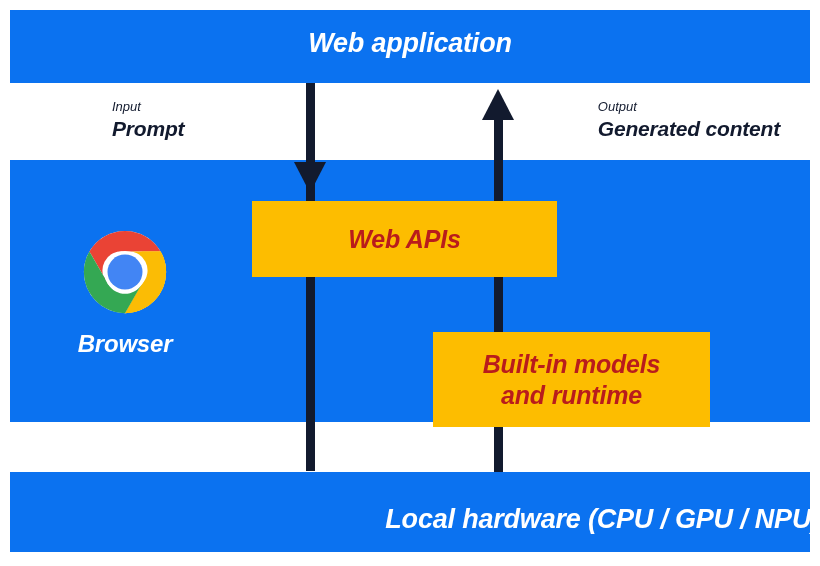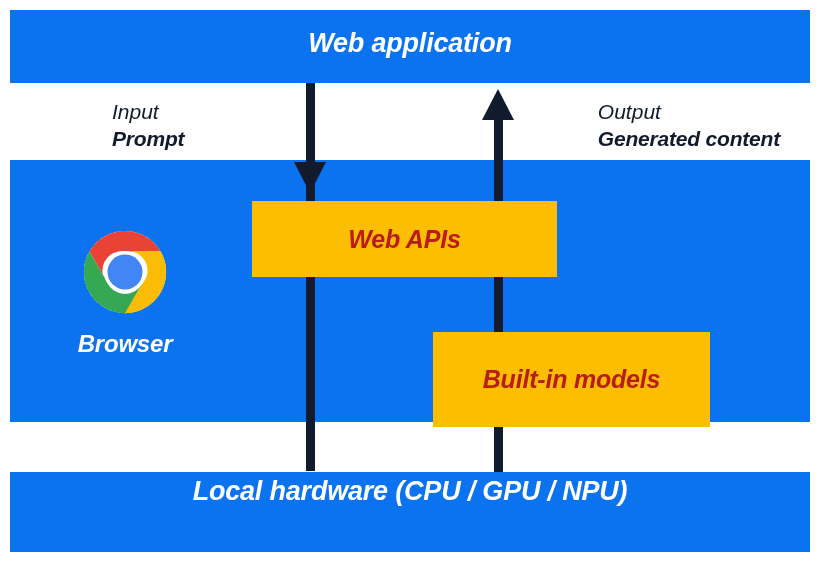--- a/index.html
+++ b/index.html
@@ -53,21 +53,21 @@
   }
 
   
   .caption {
     position: absolute;
     color: #121a2e;
     line-height: 1.28;
   }
   .caption .small {
     display: block;
-    font-size: 21px;
+    font-size: 13px;
     font-weight: normal;
   }
   .caption .big {
     display: block;
     font-size: 21px;
     font-weight: bold;
     letter-spacing: -0.2px;
   }
   #caption-input {
     left: 112px;
@@ -169,21 +169,21 @@
 <body>
 
 <div id="canvas">
 
   <div class="band" id="band-top"></div>
   <div class="band-title" style="top:28px;">Web application</div>
 
   <div class="band" id="band-middle"></div>
 
   <div class="band" id="band-bottom"></div>
-  <div class="band-title" style="top:476px;">Local hardware (CPU / GPU / NPU)</div>
+  <div class="band-title" style="top:504px;text-align:right;">Local hardware (CPU / GPU / NPU)</div>
 
   <div class="caption" id="caption-input">
     <span class="small">Input</span>
     <span class="big">Prompt</span>
   </div>
 
   <div class="caption" id="caption-output">
     <span class="small">Output</span>
     <span class="big">Generated content</span>
   </div>
@@ -214,16 +214,17 @@
   <div class="arrow-shaft" id="arrow-up-shaft"></div>
   <div class="arrow-head" id="arrow-up-head"></div>
 
   <div class="ybox" id="box-webapis">
     <span>Web APIs</span>
   </div>
 
   <div class="ybox" id="box-builtin">
     <span>
       <span>Built-in models</span><br>
+      <span>and runtime</span>
     </span>
   </div>
 
 </div>
 
 </body></html>

